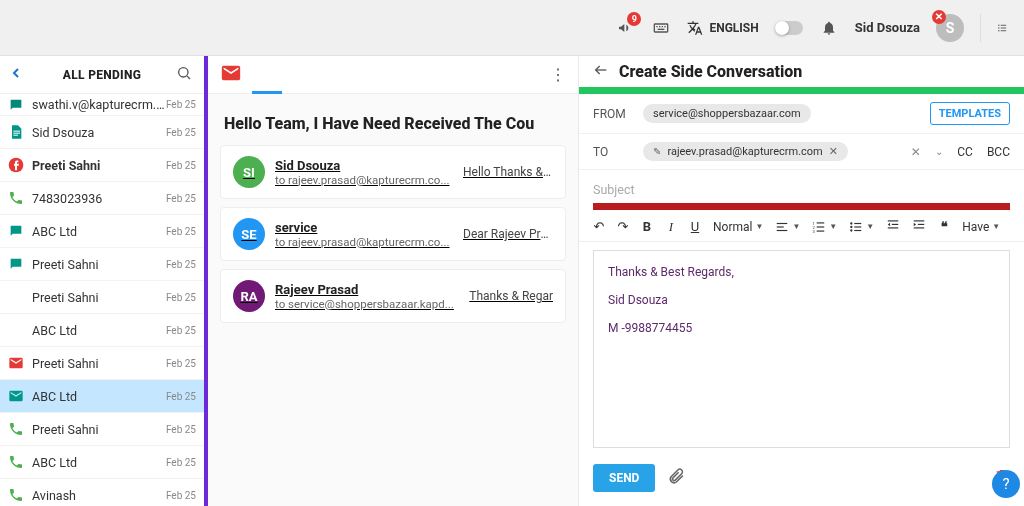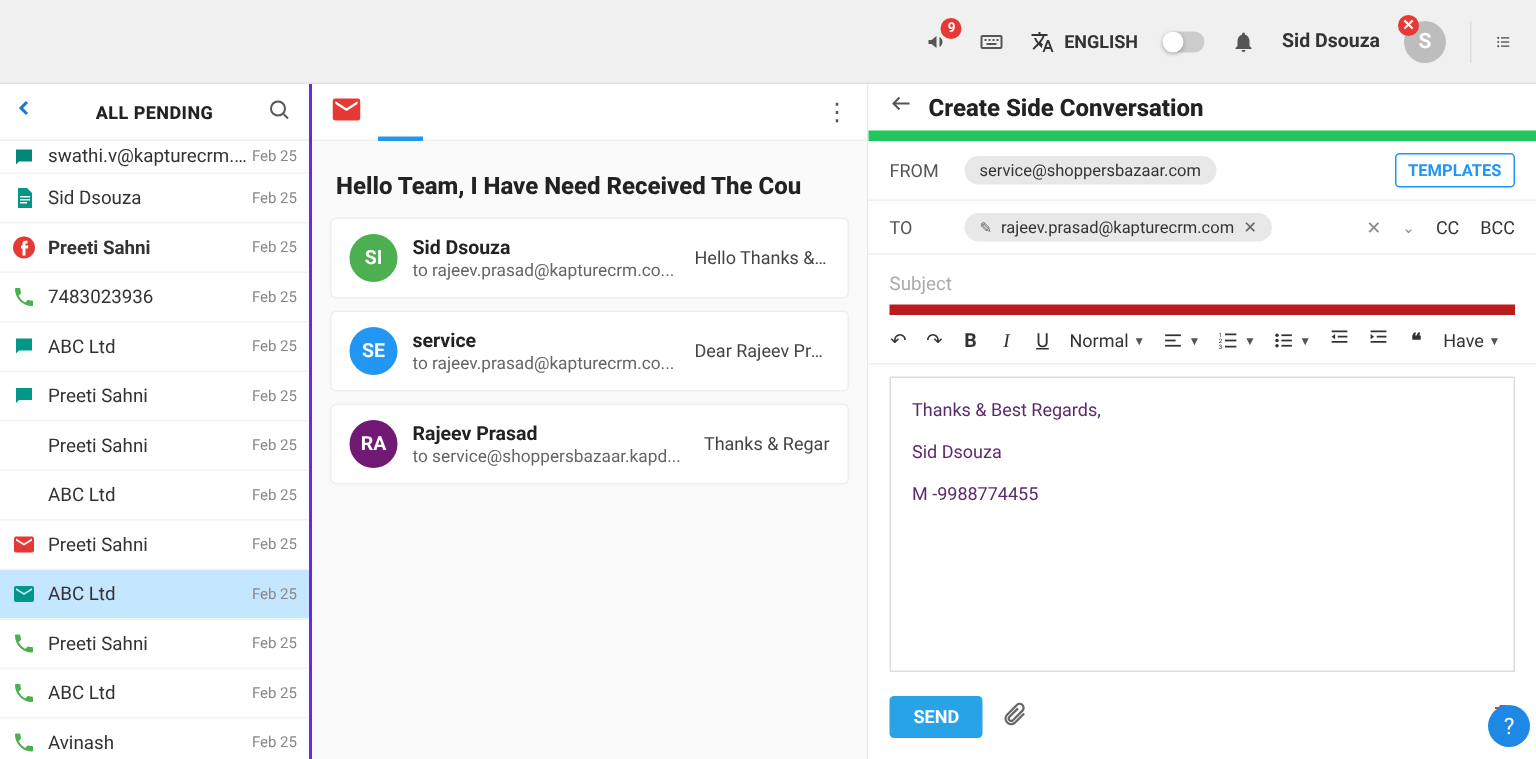--- a/index.html
+++ b/index.html
@@ -13,21 +13,21 @@
 .lang { font-size: 12px; font-weight: 700; color: #333; display: flex; align-items: center; gap: 6px; }
 .toggle { width: 28px; height: 14px; border-radius: 7px; background: #ccc; position: relative; }
 .toggle::after { content: ''; position: absolute; width: 14px; height: 14px; border-radius: 50%; background: #fff; top: 0; left: 0; box-shadow: 0 1px 3px rgba(0,0,0,.3); }
 .userlabel { font-size: 13px; font-weight: 700; color: #333; }
 .avatar { width: 28px; height: 28px; border-radius: 50%; background: #bdbdbd; color: #fff; display: flex; align-items: center; justify-content: center; font-weight: 700; font-size: 14px; position: relative; }
 .avatar .xbadge { position: absolute; top: -4px; left: -4px; width: 14px; height: 14px; border-radius: 50%; background: #e53935; color: #fff; font-size: 10px; display: flex; align-items: center; justify-content: center; font-weight: 700; }
 .listicon { width: 28px; height: 28px; display: flex; align-items: center; justify-content: center; border-left: 1px solid #ddd; padding-left: 16px; color: #555; }
 
 
 .main { display: flex; height: calc(506px - 56px); }
-.col1 { width: 208px; border-right: 2px solid #6d28d9; display: flex; flex-direction: column; background: #fff; }
+.col1 { width: 208px; border-right: 4px solid #6d28d9; display: flex; flex-direction: column; background: #fff; }
 .col2 { flex: 1; min-width: 0; background: #fafafa; display: flex; flex-direction: column; border-right: 1px solid #e9e9e9; }
 .col3 { width: 445px; display: flex; flex-direction: column; background: #fff; }
 
 
 .c1head { height: 38px; display: flex; align-items: center; padding: 0 8px; border-bottom: 1px solid #eee; }
 .c1head .back { width: 20px; color: #1976d2; font-size: 18px; cursor: pointer; }
 .c1head .title { flex: 1; text-align: center; font-size: 12px; font-weight: 800; letter-spacing: .3px; color: #222; }
 .c1head .search { width: 20px; color: #555; cursor: pointer; }
 
 
@@ -39,21 +39,21 @@
 .trow.bold .name { font-weight: 700; }
 .trow.sel { background: #c5e6ff; }
 
 
 .c2head { height: 38px; display: flex; align-items: center; padding: 0 12px; background: #fff; border-bottom: 1px solid #eee; }
 .c2head .mail { width: 32px; color: #e53935; }
 .c2head .tabline { flex: 1; height: 100%; position: relative; }
 .c2head .tabline::after { content: ''; position: absolute; bottom: -1px; left: 0; width: 30px; height: 3px; background: #2196f3; }
 .c2head .more { color: #555; cursor: pointer; font-size: 16px; }
 .subjectline { padding: 20px 16px 12px; font-size: 16px; font-weight: 800; color: #222; white-space: nowrap; overflow: hidden; text-overflow: ellipsis; }
-.msgs { padding: 0 12px; }
+.msgs { padding: 0 12px; text-decoration: underline; }
 .msg { background: #fff; border: 1px solid #eee; border-radius: 4px; padding: 10px 12px; margin-bottom: 8px; display: flex; align-items: center; gap: 10px; }
 .msg .av { width: 32px; height: 32px; border-radius: 50%; display: flex; align-items: center; justify-content: center; color: #fff; font-weight: 700; font-size: 13px; flex-shrink: 0; }
 .msg .mid { flex: 1; min-width: 0; }
 .msg .from { font-size: 13px; font-weight: 700; color: #222; }
 .msg .to { font-size: 11.5px; color: #666; white-space: nowrap; overflow: hidden; text-overflow: ellipsis; }
 .msg .preview { font-size: 12px; color: #444; max-width: 90px; white-space: nowrap; overflow: hidden; text-overflow: ellipsis; }
 
 
 .c3head { height: 38px; display: flex; align-items: center; padding: 0 14px; border-bottom: 7px solid #22c55e; gap: 10px; }
 .c3head .back { color: #555; font-size: 18px; cursor: pointer; }

